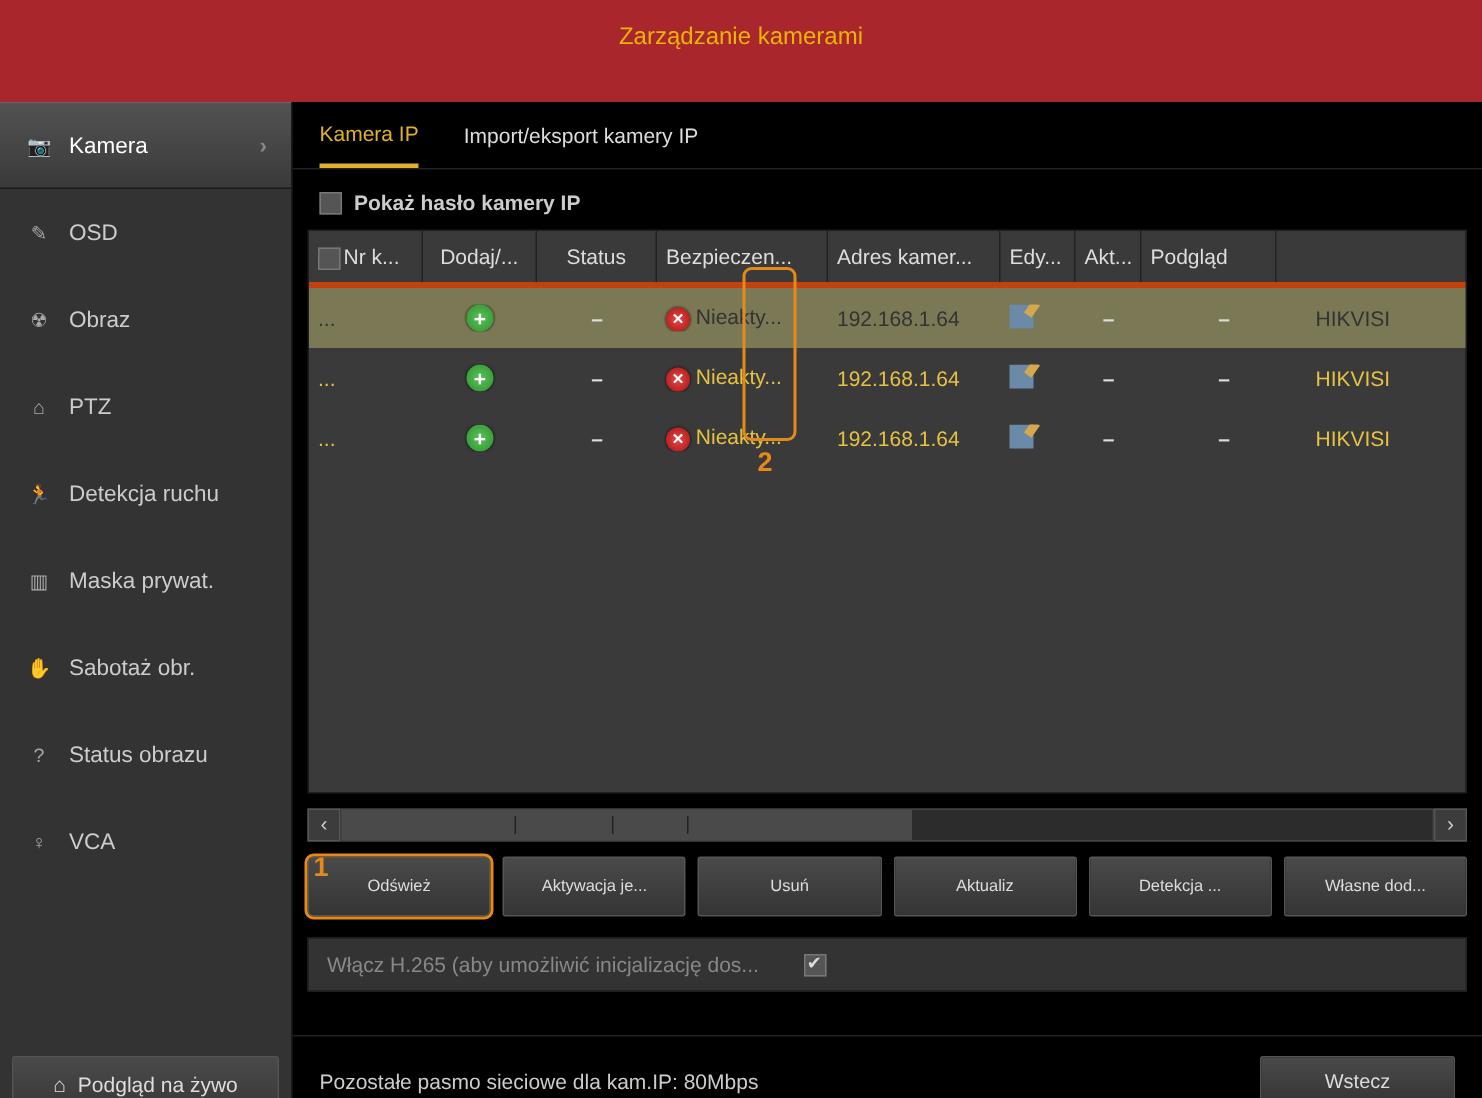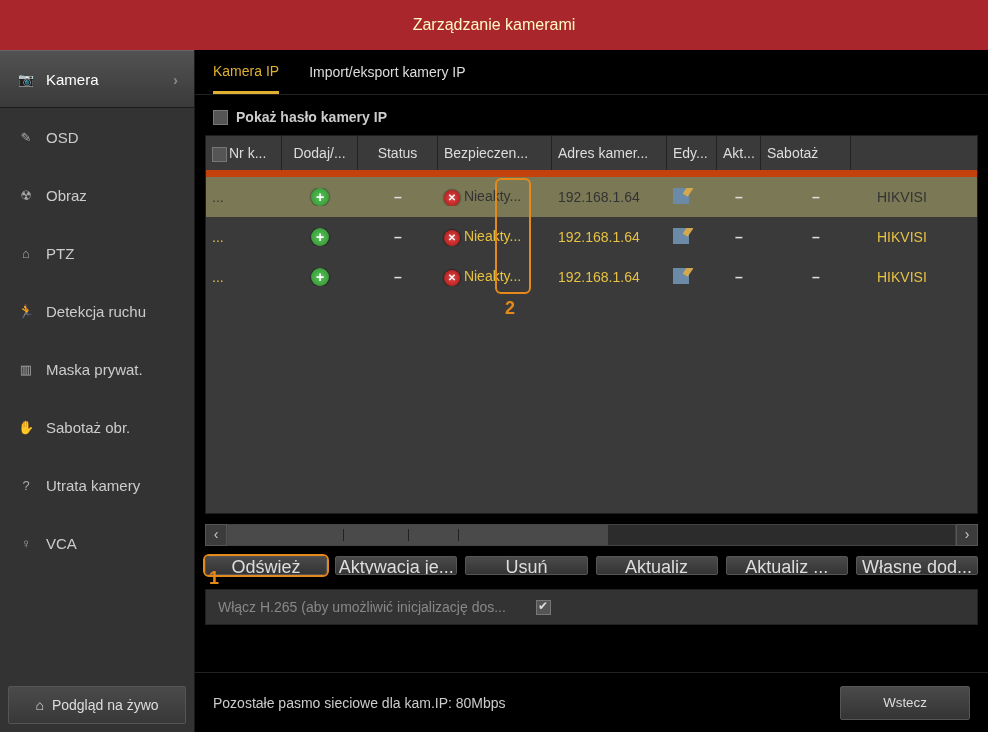--- a/index.html
+++ b/index.html
@@ -1,39 +1,39 @@
 <!DOCTYPE html>
 <html><head>
 <meta charset="utf-8">
 <style>
 * { margin:0; padding:0; box-sizing:border-box; font-family:Arial,sans-serif; }
 html,body { width:988px; height:732px; background:#2a2a2a; color:#ccc; font-size:14px; overflow:hidden; }
 
-.header { height:50px; background:#a9262c; color:#fef9c3; text-align:center; line-height:50px; font-size:16px; }
+.header { height:68px; background:#a9262c; color:#eab308; text-align:center; line-height:50px; font-size:16px; }
 
 .body { display:flex; height:682px; }
 .sidebar { width:195px; background:#333; display:flex; flex-direction:column; border-right:1px solid #1a1a1a; }
 .side-item { height:58px; display:flex; align-items:center; gap:12px; padding:0 16px 0 18px; color:#ccc; cursor:pointer; font-size:15px; }
 .side-item.active { background:linear-gradient(#525252,#3a3a3a); color:#fff; border-top:1px solid #666; border-bottom:1px solid #1a1a1a; }
 .side-item .icon { color:#aaa; font-size:13px; width:16px; text-align:center; }
 .side-item.active .icon { color:#ddd; }
 .side-item .chev { margin-left:auto; color:#888; font-weight:bold; }
 .side-spacer { flex:1; }
 .live-btn { margin:8px; height:38px; background:linear-gradient(#4a4a4a,#383838); border:1px solid #555; border-radius:2px; display:flex; align-items:center; justify-content:center; gap:8px; color:#ddd; cursor:pointer; }
 
 .main { flex:1; display:flex; flex-direction:column; background:#000000; }
 .tabs { height:45px; display:flex; align-items:center; gap:30px; padding:0 18px; border-bottom:1px solid #222; }
 .tab { color:#ddd; padding:12px 0; cursor:pointer; }
 .tab.active { color:#e0b030; border-bottom:3px solid #e0b030; }
 
 .showpw { display:flex; align-items:center; gap:8px; padding:14px 18px 10px 18px;font-weight:bold; }
 .chk { width:15px; height:15px; background:#555; border:1px solid #777; display:inline-block; }
 
 .table-wrap { margin:0 10px; border:1px solid #1e1e1e; }
-.thead { display:flex; background:#3a3a3a; border-bottom:7px solid #c2410c; }
+.thead { display:flex; background:#3a3a3a; border-bottom:4px solid #c2410c; }
 .th { height:34px; line-height:34px; padding:0 6px; border-right:1px solid #222; color:#ddd; overflow:hidden; white-space:nowrap; text-overflow:clip; font-size:14px; }
 .th .chk { vertical-align:middle; margin-right:2px; }
 
 .tbody { height:336px; background:#3a3a3a; }
 .tr { display:flex; height:40px; align-items:center; }
 .tr:nth-child(1) { background:#7a7855; }
 .td { padding:0 6px; color:#e6c243; font-size:14px; overflow:hidden; white-space:nowrap; }
 .tr:nth-child(1) .td { color:#333; }
 .td .dash { color:#ddd; font-weight:bold; }
 
@@ -46,21 +46,21 @@
 .num2 { left:505px; top:298px; }
 .num1 { left:205px; top:568px; width:18px; text-align:center; }
 
 .hscroll { display:flex; align-items:center; margin:10px 10px 6px 10px; height:22px; background:#2a2a2a; }
 .hs-btn { width:22px; height:22px; background:#3c3c3c; border:1px solid #555; color:#ccc; text-align:center; line-height:18px; cursor:pointer; }
 .hs-track { flex:1; height:22px; background:#2c2c2c; border:1px solid #444; position:relative; }
 .hs-thumb { position:absolute; left:0; top:0; height:100%; width:380px; background:#4a4a4a; }
 .hs-tick { position:absolute; top:4px; bottom:4px; width:1px; background:#222; }
 
 .btnrow { display:flex; gap:8px; padding:4px 10px 10px 10px; }
-.btn { flex:1; height:19px; background:linear-gradient(#4a4a4a,#343434); border:1px solid #555; color:#ddd; border-radius:2px; cursor:pointer; font-size:18px; overflow:hidden; white-space:nowrap; }
+.btn { flex:1; height:40px; background:linear-gradient(#4a4a4a,#343434); border:1px solid #555; color:#ddd; border-radius:2px; cursor:pointer; font-size:11px; overflow:hidden; white-space:nowrap; }
 .btn.refresh-hl { outline:2px solid #e58a1a; outline-offset:0; border-radius:4px; }
 
 .h265row { margin:4px 10px; height:36px; background:#333; border:1px solid #222; display:flex; align-items:center; padding:0 12px; gap:10px; color:#888; }
 .h265row .chk.checked { background:#555; position:relative; margin-left:20px; }
 .h265row .chk.checked::after { content:"✔"; position:absolute; left:1px; top:-2px; color:#ddd; font-size:12px; }
 
 .footer { margin-top:auto; height:60px; display:flex; align-items:center; padding:0 18px; border-top:1px solid #222; }
 .footer .bw { flex:1; color:#ccc; }
 .back-btn { width:130px; height:34px; background:linear-gradient(#4a4a4a,#343434); border:1px solid #555; color:#ddd; border-radius:2px; cursor:pointer; }
 
@@ -98,21 +98,21 @@
     <div class="side-item">
       <span class="icon">▥</span>
       <span>Maska prywat.</span>
     </div>
     <div class="side-item">
       <span class="icon">✋</span>
       <span>Sabotaż obr.</span>
     </div>
     <div class="side-item">
       <span class="icon">?</span>
-      <span>Utrata kamery</span>
+      <span>Status obrazu</span>
     </div>
     <div class="side-item">
       <span class="icon">♀</span>
       <span>VCA</span>
     </div>
     <div class="side-spacer"></div>
     <div class="live-btn">
       <span>⌂</span>
       <span>Podgląd na żywo</span>
     </div>
@@ -131,21 +131,21 @@
 
     <div class="table-wrap">
       <div class="thead">
         <div class="th c0"><span class="chk"></span><span>Nr k...</span></div>
         <div class="th c1">Dodaj/...</div>
         <div class="th c2">Status</div>
         <div class="th c3">Bezpieczen...</div>
         <div class="th c4">Adres kamer...</div>
         <div class="th c5">Edy...</div>
         <div class="th c6">Akt...</div>
-        <div class="th c8">Sabotaż</div>
+        <div class="th c8">Podgląd</div>
       </div>
       <div class="tbody">
         <div class="tr">
           <div class="td c0">...</div>
           <div class="td c1"><span class="add-ic">+</span></div>
           <div class="td c2"><span class="dash">–</span></div>
           <div class="td c3"><span class="red-ic">✕</span> <span>Nieakty...</span></div>
           <div class="td c4">192.168.1.64</div>
           <div class="td c5"><span class="edit-ic"></span></div>
           <div class="td c6"><span class="dash">–</span></div>
@@ -187,21 +187,21 @@
         </div>
       </div>
       <div class="hs-btn">›</div>
     </div>
 
     <div class="btnrow">
       <button class="btn refresh-hl">Odśwież</button>
       <button class="btn">Aktywacja je...</button>
       <button class="btn">Usuń</button>
       <button class="btn">Aktualiz</button>
-      <button class="btn">Aktualiz ...</button>
+      <button class="btn">Detekcja ...</button>
       <button class="btn">Własne dod...</button>
     </div>
 
     <div class="h265row">
       <span>Włącz H.265 (aby umożliwić inicjalizację dos...</span>
       <span class="chk checked"></span>
     </div>
 
     <div class="footer">
       <div class="bw">Pozostałe pasmo sieciowe dla kam.IP: 80Mbps</div>

